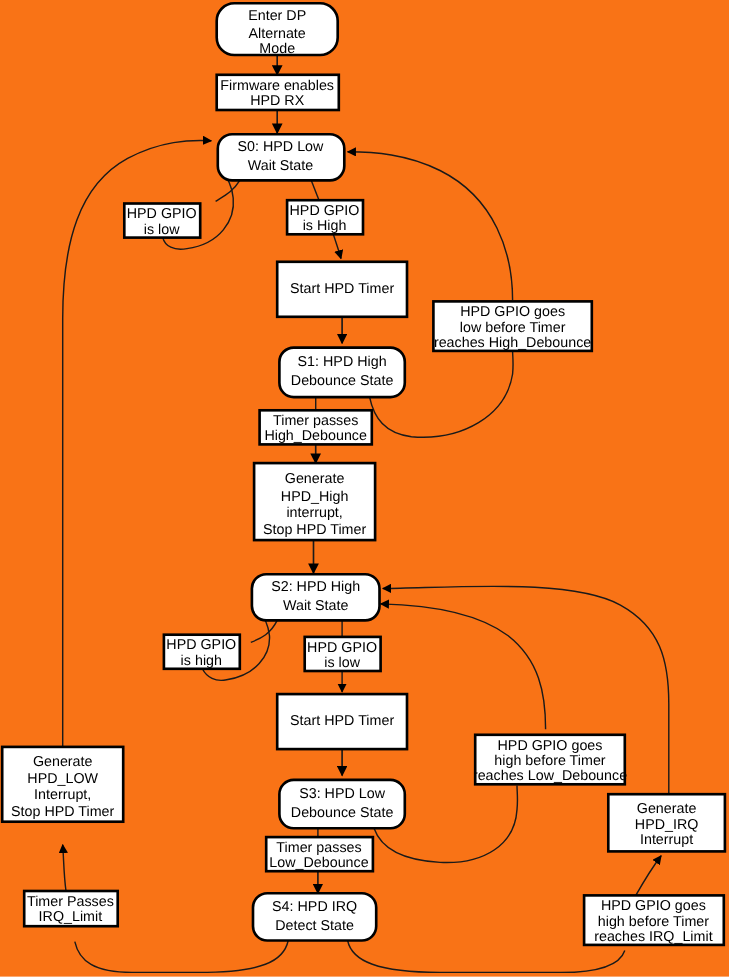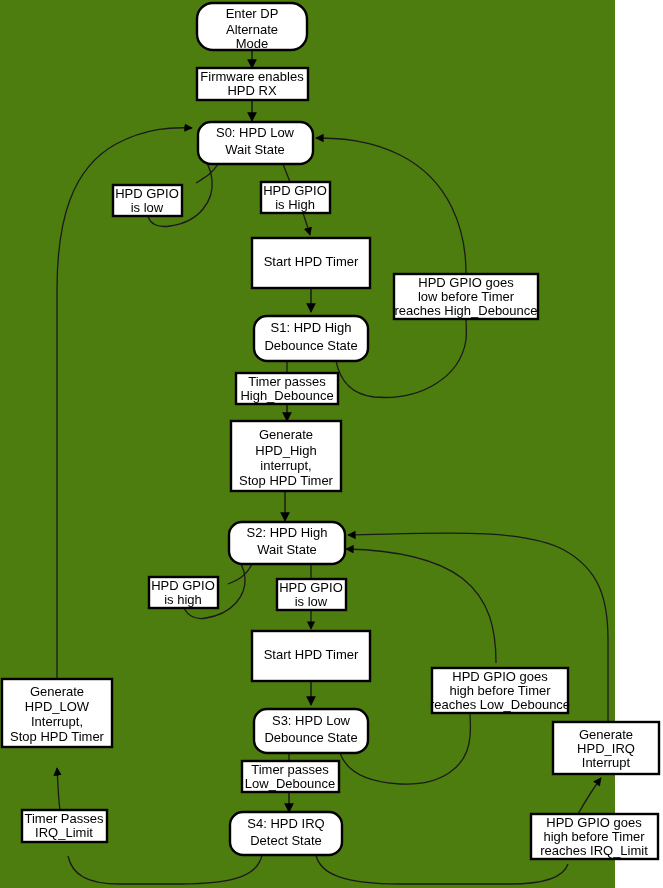--- a/index.html
+++ b/index.html
@@ -2,23 +2,23 @@
 <html><head>
 <meta charset="utf-8">
 <style>
   html, body {
     margin: 0;
     padding: 0;
     background: #ffffff;
   }
   #diagram-root {
     position: relative;
-    width: 615px;
+    width: 663px;
     height: 888px;
-    background: #4d7c0f;
+    background: #f97316;
     font-family: "Liberation Sans", sans-serif;
   }
   svg#flow {
     position: absolute;
     top: 0;
     left: 0;
     width: 663px;
     height: 888px;
   }
   .node-rect {

